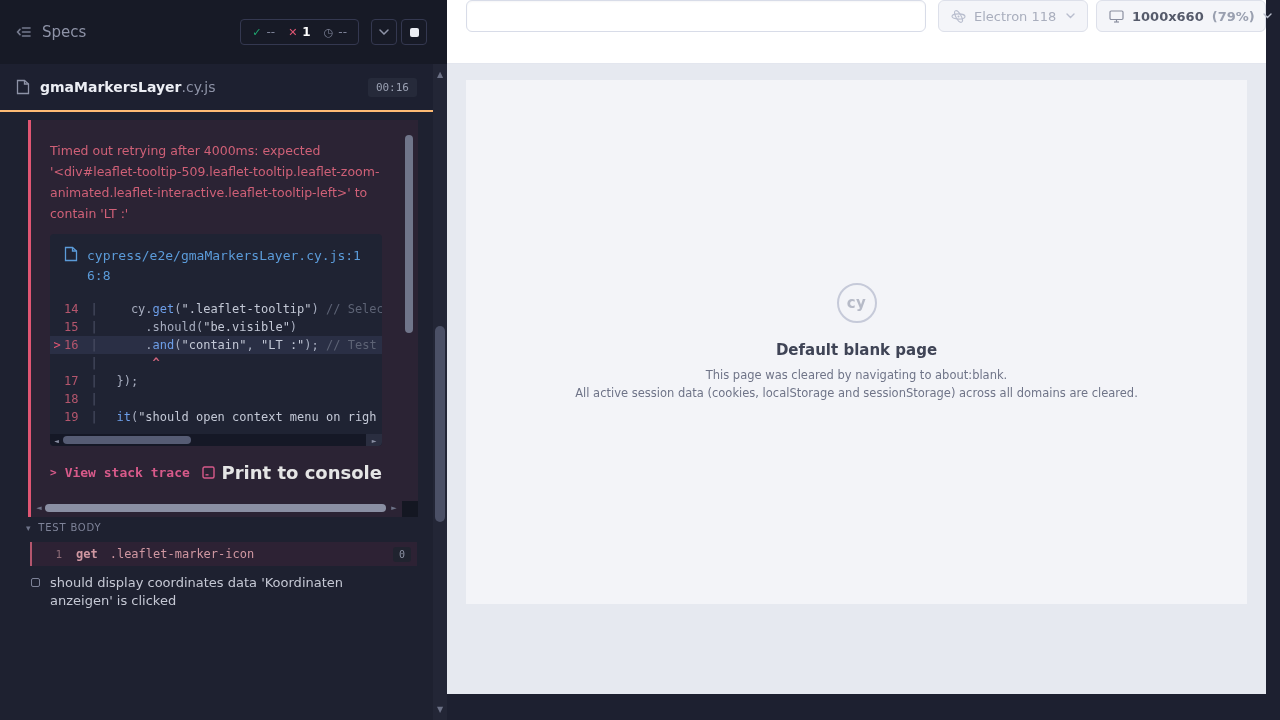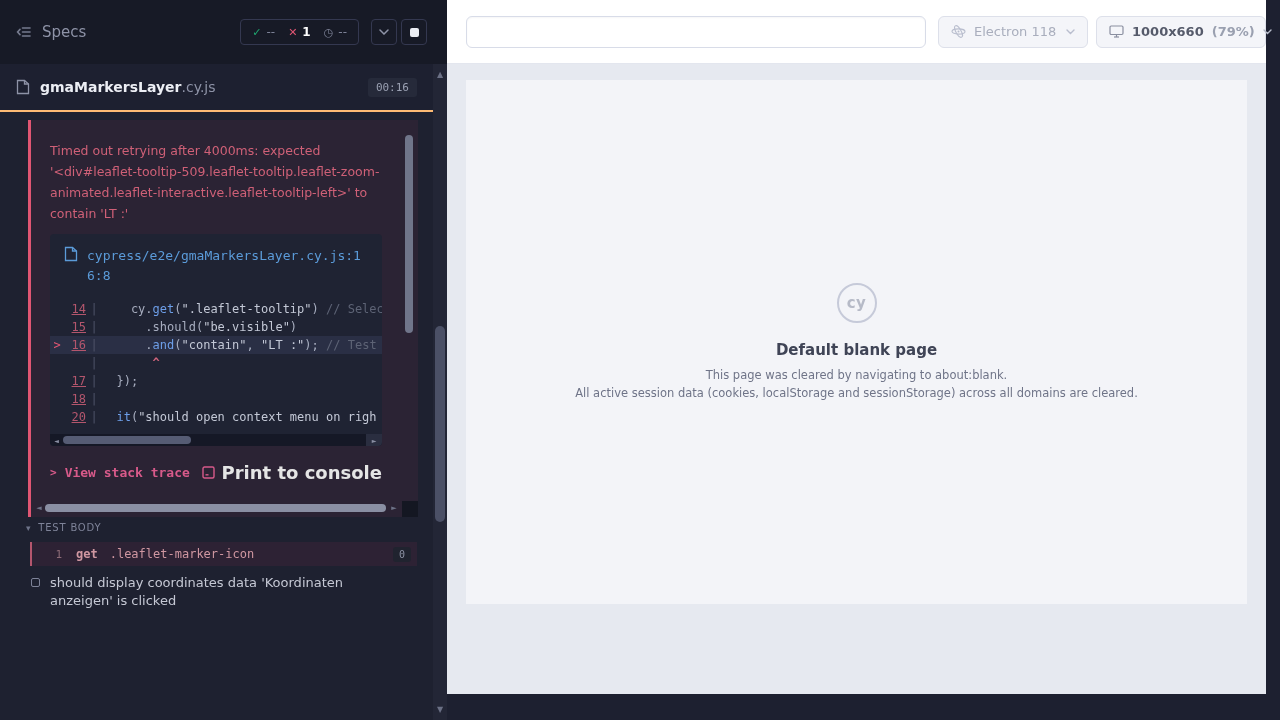--- a/index.html
+++ b/index.html
@@ -35,21 +35,21 @@
   .attempt { margin:8px 15px 0 28px; background:#2b2334; border-left:3px solid #e05673; position:relative; padding:20px 36px 34px 19px; }
   .err-msg { color:#cf6077; font-size:12.5px; line-height:21px; overflow-wrap:break-word; }
 
   .code-frame { margin-top:10px; background:#1f2333; border-radius:4px; overflow:hidden; width:332px; }
   .cf-header { display:flex; gap:9px; padding:12px 14px 8px 14px; align-items:flex-start; }
   .cf-link { color:#5b9bd9; font-family:"DejaVu Sans Mono","Liberation Mono",monospace; font-size:13px; line-height:20px; word-break:break-all; text-decoration:none; cursor:pointer; }
   .cf-body { padding:6px 0 8px 0; }
   .cl { display:flex; height:18px; line-height:18px; font-family:"DejaVu Sans Mono","Liberation Mono",monospace; font-size:12px; }
   .cl.hl { background:#2a2f45; }
   .mk { width:14px; text-align:center; color:#e05673; flex:none; }
-  .ln { width:22px; text-align:right; color:#b4566d; flex:none;text-decoration:underline; }
+  .ln { width:22px; color:#b4566d; flex:none; }
   .pp { width:16px; text-align:center; color:#4e5368; flex:none; }
   .ct { white-space:pre; overflow:hidden; flex:1; }
   .seg.sp { color:#a7adbf; }
   .seg.sf { color:#6d9ee8; }
   .seg.ss { color:#c3c8d6; }
   .seg.sc { color:#5d6375; }
   .seg.sk { color:#d0647c; font-weight:bold; }
 
   .cf-hscroll { height:12px; background:#151826; position:relative; }
   .cf-hthumb { position:absolute; left:13px; top:2px; width:128px; height:8px; background:#565c74; border-radius:4px; cursor:pointer; }
@@ -89,21 +89,21 @@
   
   .vscroll-col { width:14px; flex:none; background:#232636; position:relative; }
   .vs-top { height:64px; background:#171a26; }
   .vs-arrow { position:absolute; left:0; width:14px; text-align:center; color:#6b7085; font-size:8px; cursor:pointer; }
   .vs-arrow.up { top:70px; }
   .vs-arrow.down { bottom:6px; }
   .vs-thumb { position:absolute; left:2px; top:326px; width:10px; height:196px; background:#4b5066; border-radius:5px; cursor:pointer; }
 
   
   .main { flex:1; display:flex; flex-direction:column; background:#1d2030; }
-  .main-header { height:64px; flex:none; background:#ffffff; border-bottom:1px solid #e3e6ee; display:flex; align-items:center; padding-left:19px; }
+  .main-header { height:64px; flex:none; background:#ffffff; border-bottom:1px solid #e3e6ee; display:flex; align-items:flex-start; padding-left:19px; }
   .url-input { width:460px; height:32px; border:1px solid #d8dce8; border-radius:6px; background:#fff; padding:0 12px; font-size:13px; color:#444a5a; outline:none; box-shadow:inset 0 1px 2px rgba(20,30,60,0.04); font-family:inherit; }
   .selector { height:32px; display:flex; align-items:center; gap:8px; background:#f4f5f9; border:1px solid #dde0ea; border-radius:6px; padding:0 12px; font-size:13px; cursor:pointer; }
   .browser-sel { width:150px; margin-left:12px; color:#a9aebd; }
   .viewport-sel { width:170px; margin-left:8px; color:#565b6b; }
   .vp-size { font-weight:600; color:#565b6b; }
   .vp-zoom { color:#9aa0b0;font-weight:bold; }
   .sel-chev { margin-left:auto; display:flex; }
 
   .canvas { flex:1; background:#e6e9f0; padding:16px 19px 0 19px; overflow:hidden; }
   .aut-card { width:100%; height:524px; background:#f3f4f8; display:flex; align-items:center; justify-content:center; }
@@ -220,21 +220,21 @@
                 <span class="ct"><span class="seg sp">  });</span></span>
               </div>
               <div class="cl">
                 <span class="mk"></span>
                 <span class="ln">18</span>
                 <span class="pp">|</span>
                 <span class="ct"></span>
               </div>
               <div class="cl">
                 <span class="mk"></span>
-                <span class="ln">20</span>
+                <span class="ln">19</span>
                 <span class="pp">|</span>
                 <span class="ct"><span class="seg sp">  </span><span class="seg sf">it</span><span class="seg sp">(</span><span class="seg ss">"should open context menu on righ</span></span>
               </div>
             </div>
           <div class="cf-hscroll">
             <span class="cf-arrow left">◄</span>
             <div class="cf-hthumb"></div>
             <span class="cf-arrow right">►</span>
           </div>
         </div>

